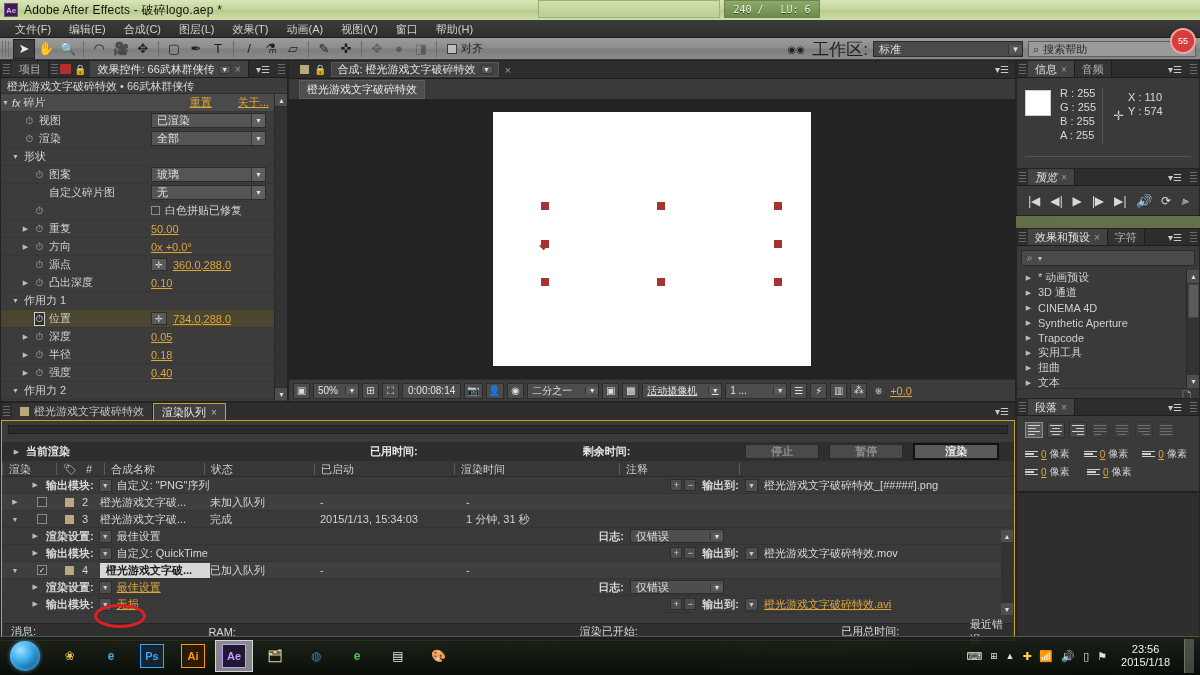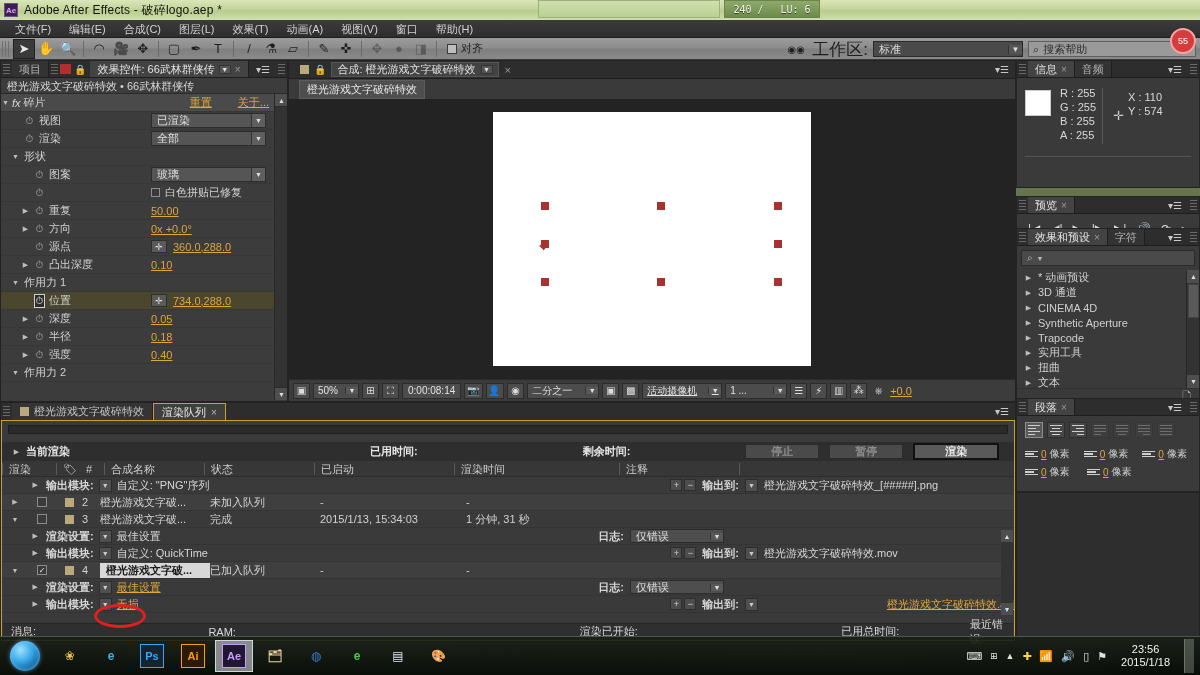--- a/index.html
+++ b/index.html
@@ -107,21 +107,21 @@
   .ec-row { height:18px; display:flex; align-items:center; font-size:11px; color:#d2d2d2;
      border-bottom:1px solid #373737; padding-right:18px; }
   .ec-row.hdr { background:#4a4a4a; }
   .ec-row.sel { background:#4b462e; }
   .ec-name { display:flex; align-items:center; gap:4px; width:150px; flex-shrink:0; }
   .tri { font-size:7px; color:#bdbdbd; width:9px; text-align:center; }
   .stop { width:11px; text-align:center; font-size:10px; color:#adadad; }
   .stop.boxed { background:#2c2c2c; border:1px solid #cfcfcf; color:#e6e6e6; }
   .fx-ico { font-style:italic; font-size:11px; color:#d8d8d8; margin:0 3px 0 2px; }
   .ec-val { font-size:11px; }
-  .orange { color:#dfa63c; text-decoration:underline;text-align:right; }
+  .orange { color:#dfa63c; text-decoration:underline; }
   .drop { width:115px; height:15px; background:#555; border:1px solid #2c2c2c;
      display:flex; align-items:center; padding-left:5px; color:#e0e0e0; font-size:11px;justify-content:space-between; }
   .drop .car { margin-left:auto; width:14px; height:13px; background:#5f5f5f;
      border-left:1px solid #333; text-align:center; font-size:7px; line-height:13px; }
   .pt-ico { width:16px; height:13px; background:#5a5a5a; border:1px solid #2e2e2e;
      display:inline-flex; align-items:center; justify-content:center; font-size:9px; color:#ddd; margin-right:6px;}
   .chk-sm { width:9px; height:9px; border:1px solid #8e8e8e; background:#3a3a3a; display:inline-block; margin-right:5px;}
   .ec-scroll { position:absolute; right:0; top:0; width:13px; height:100%;
      background:#333; border-left:1px solid #282828; }
   .ec-scroll .ar { width:13px; height:13px; background:#4e4e4e; color:#ddd; font-size:7px;
@@ -158,21 +158,21 @@
   #infopanel { left:1016px; top:60px; width:184px; height:128px; }
   .info-body { height:calc(100% - 17px); background:#3a3a3a; position:relative; padding:8px 0 0 0;}
   .info-grid { display:flex; padding-left:8px; }
   .info-swatch { width:26px; height:26px; background:#fff; border:1px solid #ccc; margin:4px 9px 0 0;}
   .info-ch { font-size:11px; line-height:14px; color:#d8d8d8; }
   .info-sepv { width:1px; background:#585858; margin:2px 10px 0 6px; height:56px; }
   .info-xy { font-size:11px; line-height:14px; color:#d8d8d8; padding-top:4px; }
   .info-plus { color:#cfcfcf; font-size:13px; margin-right:4px; align-self:center;}
   .info-hr { position:absolute; left:8px; right:8px; top:78px; height:1px; background:#555; }
 
-  #previewpanel { left:1016px; top:196px; width:184px; height:48px; }
+  #previewpanel { left:1016px; top:168px; width:184px; height:48px;font-style:italic; }
   .prev-body { height:calc(100% - 17px); background:#3a3a3a; display:flex; align-items:center;
      justify-content:space-around; padding:0 6px; color:#d8d8d8; font-size:12px; }
 
   #fxpanel { left:1016px; top:228px; width:184px; height:172px; }
   .fx-search { margin:4px; height:16px; background:#4a4a4a; border:1px solid #2b2b2b;
      display:flex; align-items:center; gap:4px; padding-left:5px; color:#bdbdbd; font-size:10px; }
   .fx-list { position:relative; height:118px; background:#3a3a3a; overflow:hidden; }
   .fx-item { height:15px; display:flex; align-items:center; gap:5px; padding-left:7px;
      font-size:11px; color:#cfcfcf; }
   .fx-sb { position:absolute; right:0; top:0; width:13px; height:100%; background:#333;
@@ -424,20 +424,33 @@
             <span style="display: flex; align-items: center;">
               <span class="drop">
                 <span>玻璃</span>
                 <span class="car">▼</span>
               </span>
             </span>
           </div>
           <div class="ec-row">
             <span class="ec-name" style="padding-left: 20px;">
               <span class="tri"></span>
+              <span class="stop"></span>
+              <span>自定义碎片图</span>
+            </span>
+            <span style="display: flex; align-items: center;">
+              <span class="drop">
+                <span>无</span>
+                <span class="car">▼</span>
+              </span>
+            </span>
+          </div>
+          <div class="ec-row">
+            <span class="ec-name" style="padding-left: 20px;">
+              <span class="tri"></span>
               <span class="stop">⏱</span>
               <span></span>
             </span>
             <span style="display: flex; align-items: center;">
               <span class="chk-sm"></span>
               <span>白色拼贴已修复</span>
             </span>
           </div>
           <div class="ec-row">
             <span class="ec-name" style="padding-left: 20px;">

